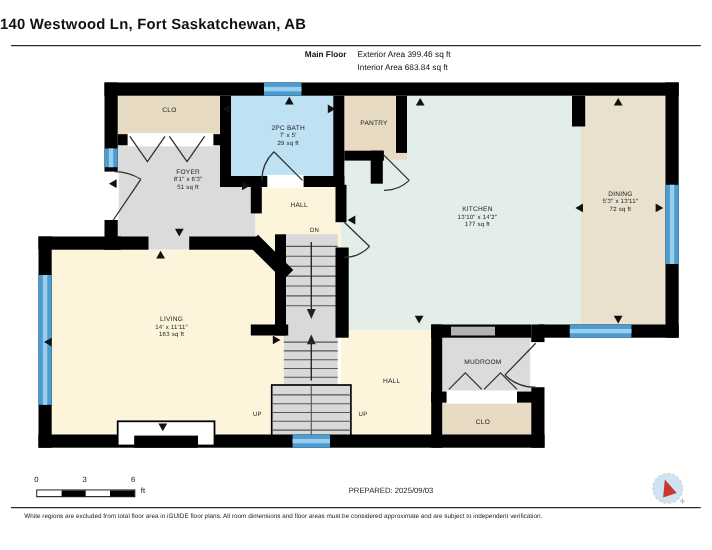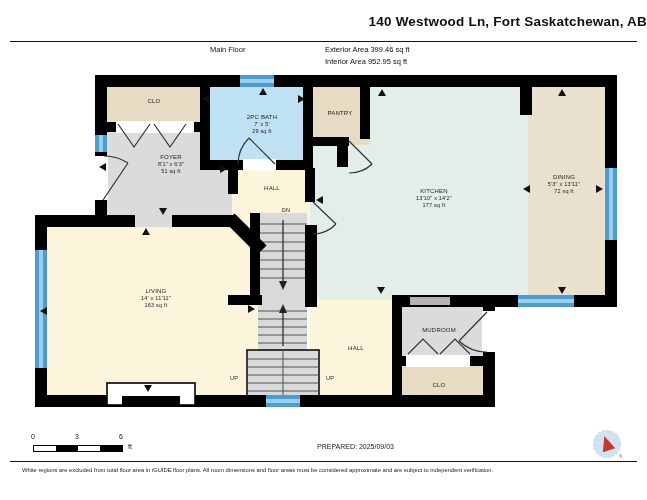--- a/index.html
+++ b/index.html
@@ -1,22 +1,22 @@
 <!DOCTYPE html>
 <html><head>
 <meta charset="utf-8">
 <style>
   html,body{margin:0;padding:0;background:#fff}
   .page{position:relative;width:647px;height:500px;background:#fff;overflow:hidden;
         font-family:"Liberation Sans",sans-serif;color:#111}
-  .title{position:absolute;top:14px;left:0;width:100%;text-align:right;
+  .title{position:absolute;top:14px;left:0;width:100%;text-align:left;
          font-size:13.5px;font-weight:bold;letter-spacing:.2px}
   .header-rule{position:absolute;top:41px;left:10px;width:627px;border-top:1.7px solid #111}
-  .floor-label{position:absolute;top:45px;left:210px;width:105px;
-               font-size:7.5px;font-weight:normal}
+  .floor-label{position:absolute;top:45px;left:210px;width:105px;text-align:right;
+               font-size:7.5px;font-weight:bold}
   .area-line1{position:absolute;top:45px;left:325px;font-size:7.5px}
   .area-line2{position:absolute;top:57px;left:325px;font-size:7.5px}
   svg.plan{position:absolute;left:0;top:0;width:647px;height:500px;z-index:1}
   .room-label{position:absolute;z-index:2;transform:translate(-50%,-50%);
               display:flex;flex-direction:column;align-items:center;
               font-size:6px;line-height:6.8px;color:#222;white-space:nowrap;letter-spacing:.2px}
   .room-label .rdim,.room-label .rarea{font-size:5.5px}
   .room-label span:empty{display:none}
   .small-label{font-size:5.5px}
   .tick{position:absolute;top:433px;width:10px;text-align:center;font-size:7px;z-index:2}
@@ -33,21 +33,21 @@
 </style>
 </head>
 <body>
 
 <div class="page">
 
   <div class="title">140 Westwood Ln, Fort Saskatchewan, AB</div>
   <div class="header-rule"></div>
   <div class="floor-label">Main Floor</div>
   <div class="area-line1">Exterior Area 399.46 sq ft</div>
-  <div class="area-line2">Interior Area 952.95 sq ft</div>
+  <div class="area-line2">Interior Area 683.84 sq ft</div>
 
   <svg class="plan" viewBox="0 0 647 500">
 
     <g>
       <rect x="100" y="125" width="135" height="102" fill="#dbdbdb"></rect>
       <rect x="100" y="80" width="107" height="52" fill="#e7dcc3"></rect>
       <rect x="205" y="80" width="108" height="90" fill="#bfe1f4"></rect>
       <rect x="310" y="80" width="218" height="225" fill="#e2eee7"></rect>
       <rect x="308" y="82" width="62" height="63" fill="#e7dcc3"></rect>
       <rect x="528" y="80" width="85" height="225" fill="#eae0ce"></rect>

